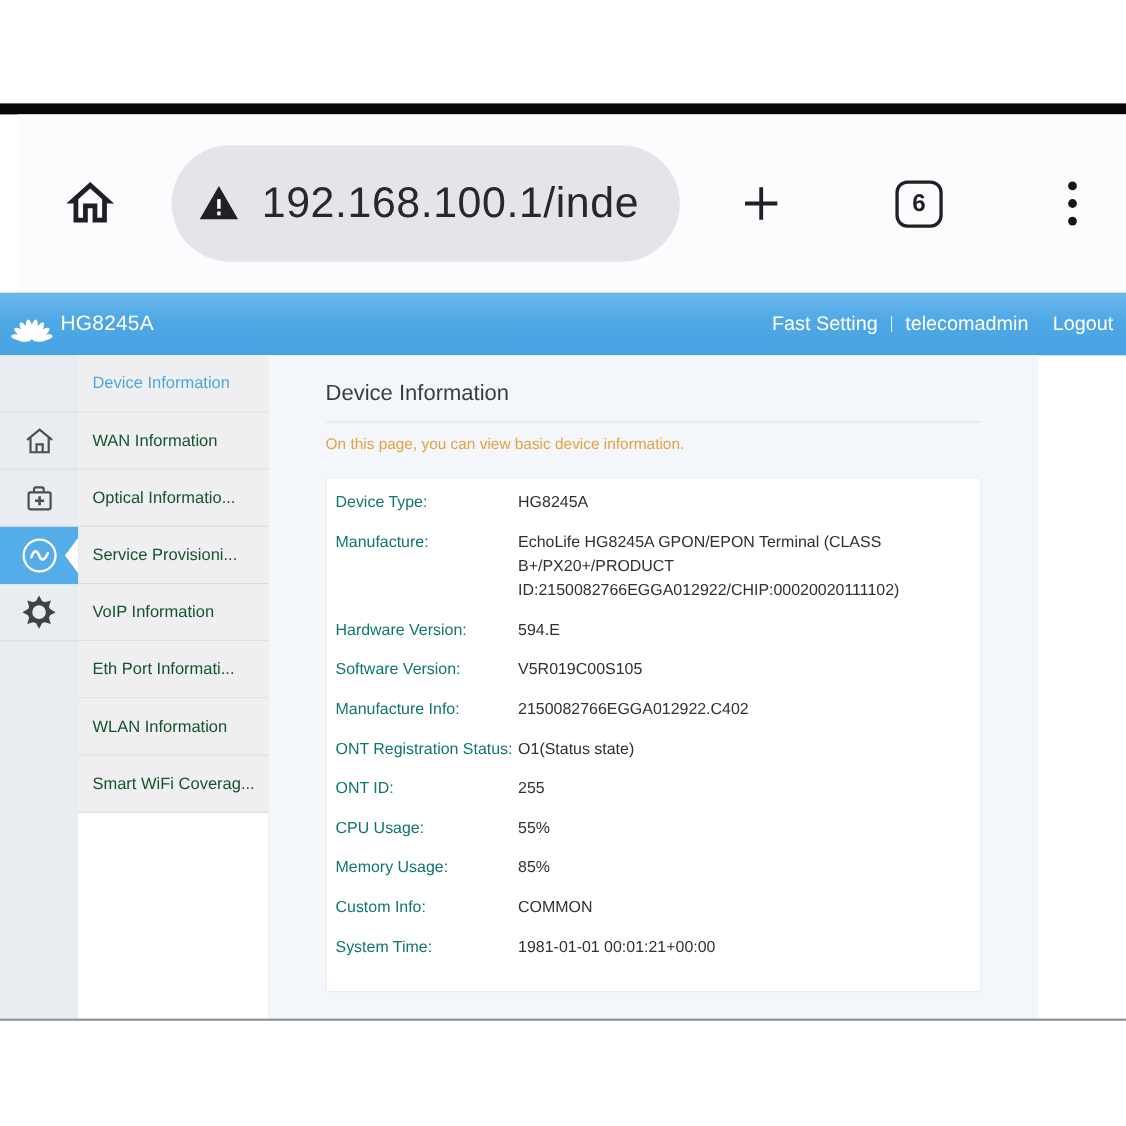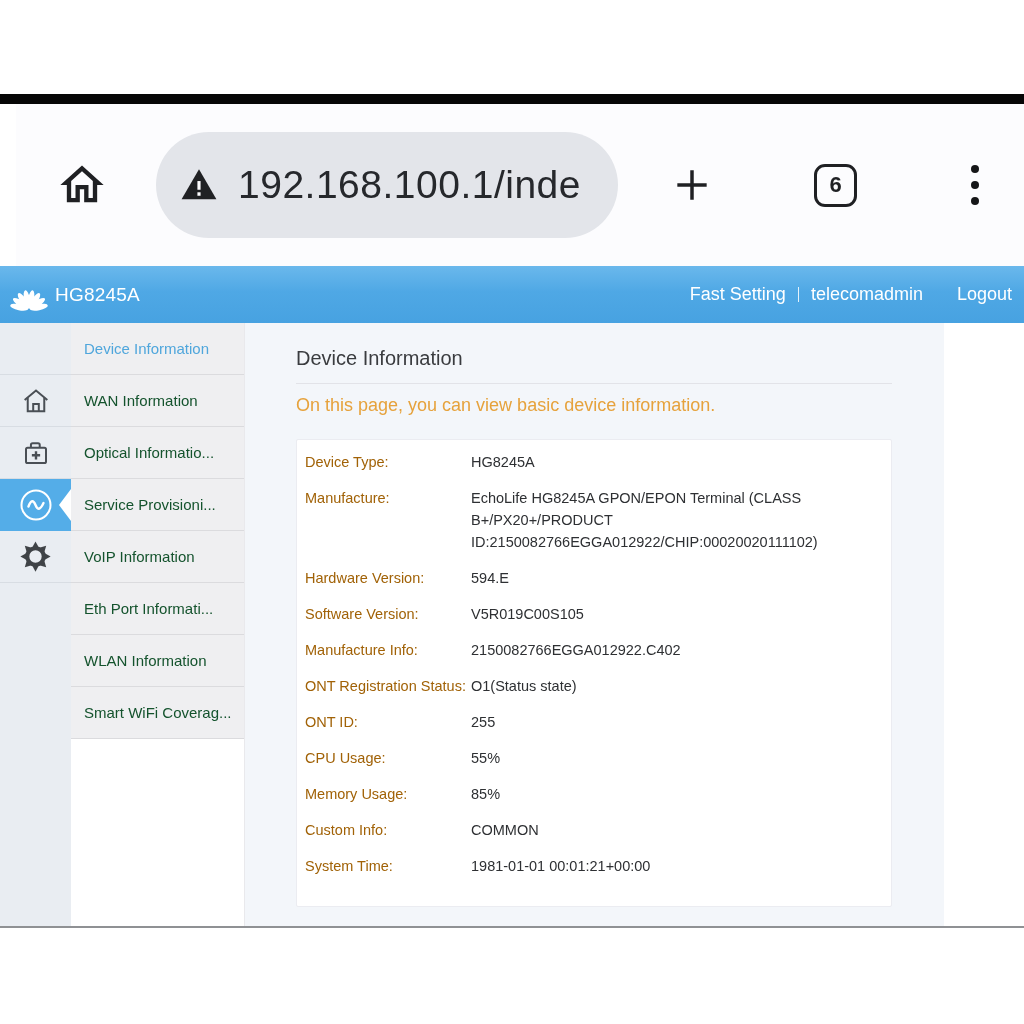--- a/index.html
+++ b/index.html
@@ -26,21 +26,21 @@
 
   
   .site-header { position:absolute; top:266px; left:0; width:1024px; height:57px;
                  background:linear-gradient(180deg,#6ab8ec 0%,#4fa8e5 45%,#47a2e1 100%);
                  display:flex; align-items:center; color:#fff; }
   .logo { margin-left:9px; display:flex; }
   .model-name { margin-left:6px; font-size:19px; font-weight:500; letter-spacing:0.2px; }
   .header-right { margin-left:auto; margin-right:12px; display:flex; align-items:center; font-size:18px; }
   .hdr-link { cursor:pointer; }
   .hdr-sep { width:1px; height:15px; background:rgba(255,255,255,0.85); margin:0 12px; }
-  .hdr-user { margin-right:34px; }
+  .hdr-user { margin-right:22px; }
 
   
   .body-row { position:absolute; top:323px; left:0; width:944px; height:603px; display:flex; }
 
   .rail { width:71px; background:#e9edf2; position:relative; flex:0 0 71px; }
   .rail-cell { height:52px; display:flex; align-items:center; justify-content:center;
                border-bottom:1px solid #d8dde3; position:relative; }
   .rail-cell.blank { border-bottom:1px solid #d8dde3; }
   .rail-cell.selected { background:#54ade8; border-bottom:none; }
   .rail-notch { position:absolute; right:0; top:50%; transform:translateY(-50%);
@@ -49,25 +49,25 @@
 
   .menu { width:174px; flex:0 0 174px; background:#fff; border-right:1px solid #e9e9ec; }
   .menu-item { height:52px; display:flex; align-items:center; padding-left:13px;
                background:#efeff1; border-bottom:1px solid #dbdbde;
                font-size:15px; color:#14532d; cursor:pointer; }
   .menu-item.active { color:#4fa6dc; }
 
   .main { flex:1; background:#f3f6fa; padding:24px 52px 0 51px; }
   .page-title { font-size:20px; font-weight:500; color:#3a3c3f; }
   .title-divider { margin-top:13px; height:1px; background:#e2e3e8; }
-  .page-note { margin-top:11px; font-size:18px; color:#e6a23c; }
+  .page-note { margin-top:11px; font-size:14px; color:#e6a23c; }
   .panel { margin-top:23px; background:#fff; border:1px solid #ebecf1; border-radius:2px;
            padding:4px 8px 22px 8px; }
   .row { display:flex; padding:7px 0; font-size:14.5px; line-height:22px; }
-  .row-label { flex:0 0 166px; color:#a16207; }
+  .row-label { flex:0 0 166px; color:#0f766e; }
   .row-value { color:#2e3033; max-width:480px; }
 
   .page-bottom-line { position:absolute; top:926px; left:0; width:1024px; height:2px; background:#8f9194; }
 </style>
 </head>
 <body>
 
 <div class="screen">
 
   <div class="black-bar"></div>

